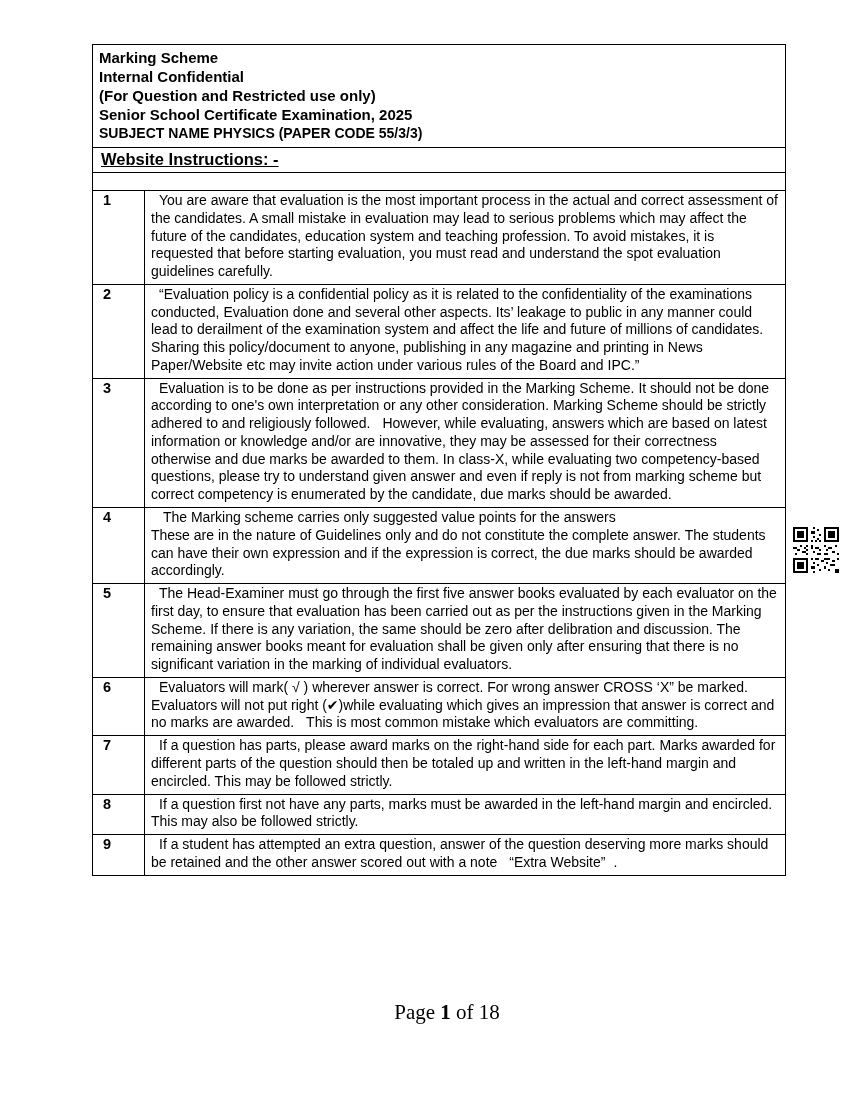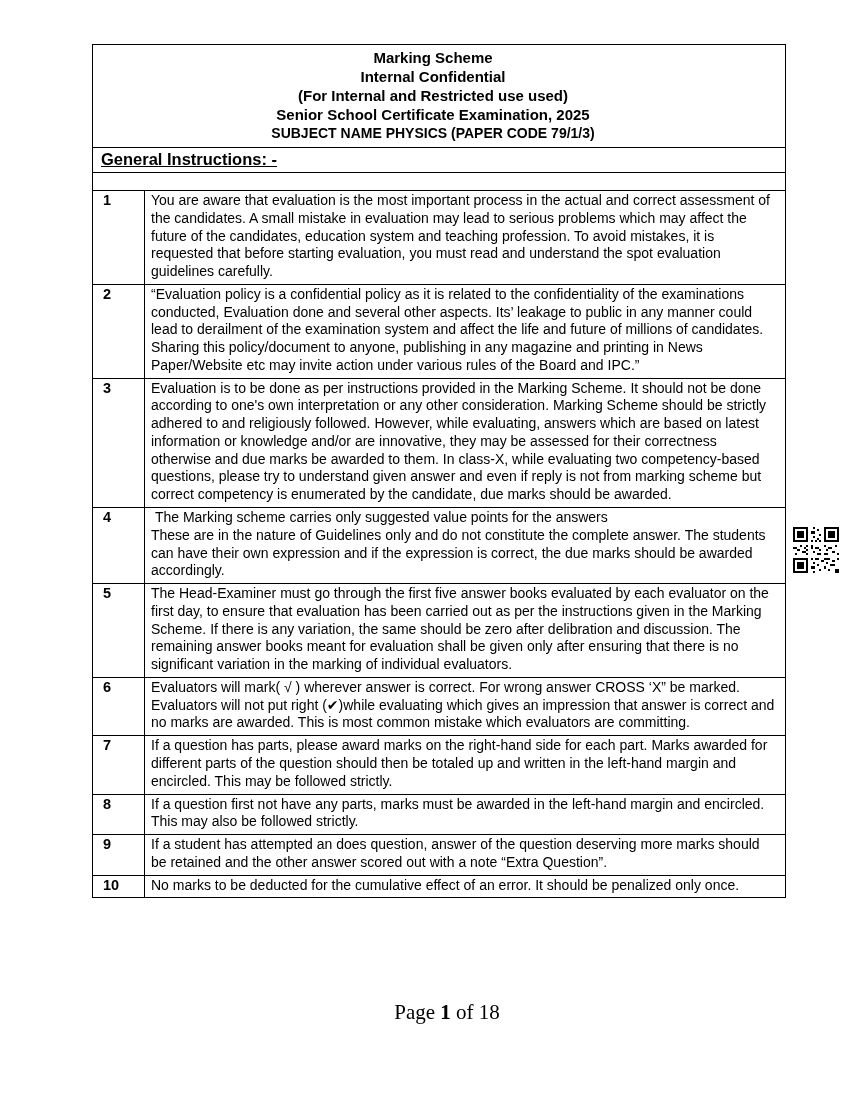--- a/index.html
+++ b/index.html
@@ -6,29 +6,29 @@
   html, body { margin: 0; padding: 0; }
   body {
     width: 850px; height: 1100px;
     background: #ffffff; color: #000000;
     font-family: "Liberation Sans", sans-serif;
     position: relative; overflow: hidden;
   }
   .doc { position: absolute; left: 92px; top: 44px; width: 694px; }
   table.main { border-collapse: collapse; width: 100%; }
   table.main td { border: 1.5px solid #000; vertical-align: top; }
-  .header-cell { text-align: center; font-weight: bold; padding: 3px 18px 4px 6px; margin-left: 21px; }
+  .header-cell { font-weight: bold; padding: 3px 18px 4px 6px; margin-left: 21px; }
   .header-line { font-size: 15px; line-height: 19px; white-space: pre-wrap; }
   .header-line.small { font-size: 14px; }
   .gi-cell { padding: 2px 6px 3px 8px; }
   .gi-label { font-weight: bold; font-size: 16.5px; text-decoration: underline; }
   .spacer-cell { height: 18px; }
   .num-cell { width: 52px; font-weight: bold; font-size: 14.5px; padding: 1px 4px 2px 10px; }
   .text-cell { font-size: 14px; line-height: 1.27; padding: 1px 6px 3px 6px; }
-  .text-cell span { white-space: pre-wrap; }
+  .text-cell span { white-space: pre-wrap; margin-left: 8px; }
   .bold { font-weight: normal; }
   .qr {
     position: absolute; top: 527px; right: 11px;
     width: 46px; height: 46px;
   }
   .footer {
     position: absolute; top: 1000px; left: 0; width: 100%;
     text-align: center;
     font-family: "Liberation Serif", serif;
     font-size: 21px;
@@ -39,28 +39,28 @@
 </head>
 <body>
 
 <div class="doc">
   <table class="main">
     <tbody>
       <tr>
         <td class="header-cell" colspan="2">
           <div class="header-line">Marking Scheme</div>
           <div class="header-line">Internal Confidential</div>
-          <div class="header-line">(For Internal and Restricted use used)</div>
+          <div class="header-line">(For Question and Restricted use only)</div>
           <div class="header-line">Senior School Certificate Examination, 2025</div>
-          <div class="header-line small">SUBJECT NAME PHYSICS (PAPER CODE 79/1/3)</div>
+          <div class="header-line small">SUBJECT NAME PHYSICS (PAPER CODE 55/3/3)</div>
         </td>
       </tr>
       <tr>
         <td class="gi-cell" colspan="2">
-          <span class="gi-label">General Instructions: -</span>
+          <span class="gi-label">Website Instructions: -</span>
         </td>
       </tr>
       <tr>
         <td class="spacer-cell" colspan="2"></td>
       </tr>
 
     <tr>
           <td class="num-cell">1</td>
           <td class="text-cell"><span>You are aware that evaluation is the most important process in the actual and correct assessment of the candidates. A small mistake in evaluation may lead to serious problems which may affect the future of the candidates, education system and teaching profession. To avoid mistakes, it is requested that before starting evaluation, you must read and understand the spot evaluation guidelines carefully.</span></td>
         </tr>
@@ -88,25 +88,21 @@
         <tr>
           <td class="num-cell">7</td>
           <td class="text-cell"><span>If a question has parts, please award marks on the right-hand side for each part. Marks awarded for different parts of the question should then be totaled up and written in the left-hand margin and encircled. This may be followed strictly.</span></td>
         </tr>
         <tr>
           <td class="num-cell">8</td>
           <td class="text-cell"><span>If a question first not have any parts, marks must be awarded in the left-hand margin and encircled. This may also be followed strictly.</span></td>
         </tr>
         <tr>
           <td class="num-cell">9</td>
-          <td class="text-cell"><span>If a student has attempted an does question, answer of the question deserving more marks should be retained and the other answer scored out with a note </span><span class="bold">“Extra Question”</span><span>.</span></td>
-        </tr>
-        <tr>
-          <td class="num-cell">10</td>
-          <td class="text-cell"><span>No marks to be deducted for the cumulative effect of an error. It should be penalized only once.</span></td>
+          <td class="text-cell"><span>If a student has attempted an extra question, answer of the question deserving more marks should be retained and the other answer scored out with a note </span><span class="bold">“Extra Website”</span><span>.</span></td>
         </tr>
       </tbody>
   </table>
 </div>
 
 <svg class="qr" viewBox="0 0 21 21" shape-rendering="crispEdges" xmlns="http://www.w3.org/2000/svg" aria-hidden="true">
   <rect width="21" height="21" fill="#ffffff"></rect>
   <g fill="#000000">
     <rect x="0" y="0" width="7" height="7"></rect>
       <rect x="14" y="0" width="7" height="7"></rect>

